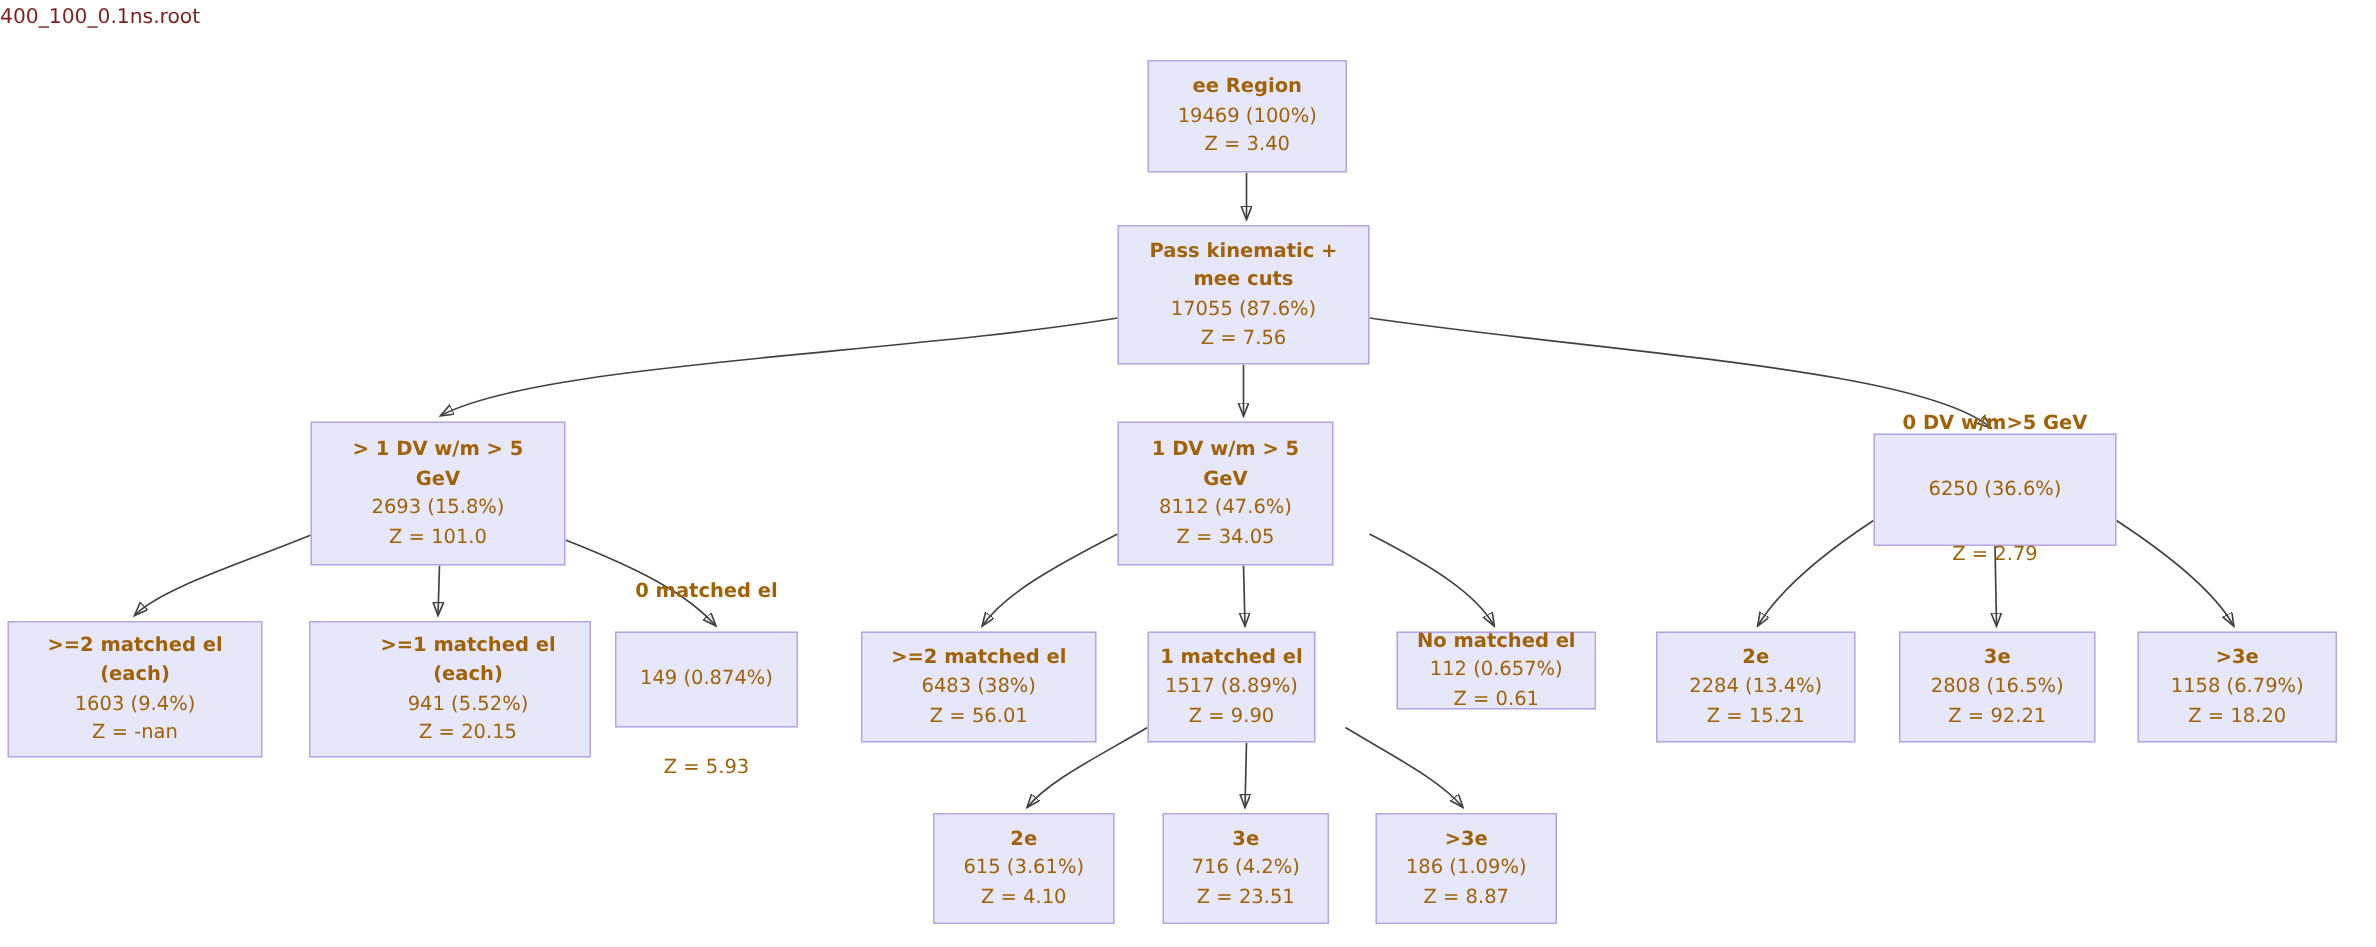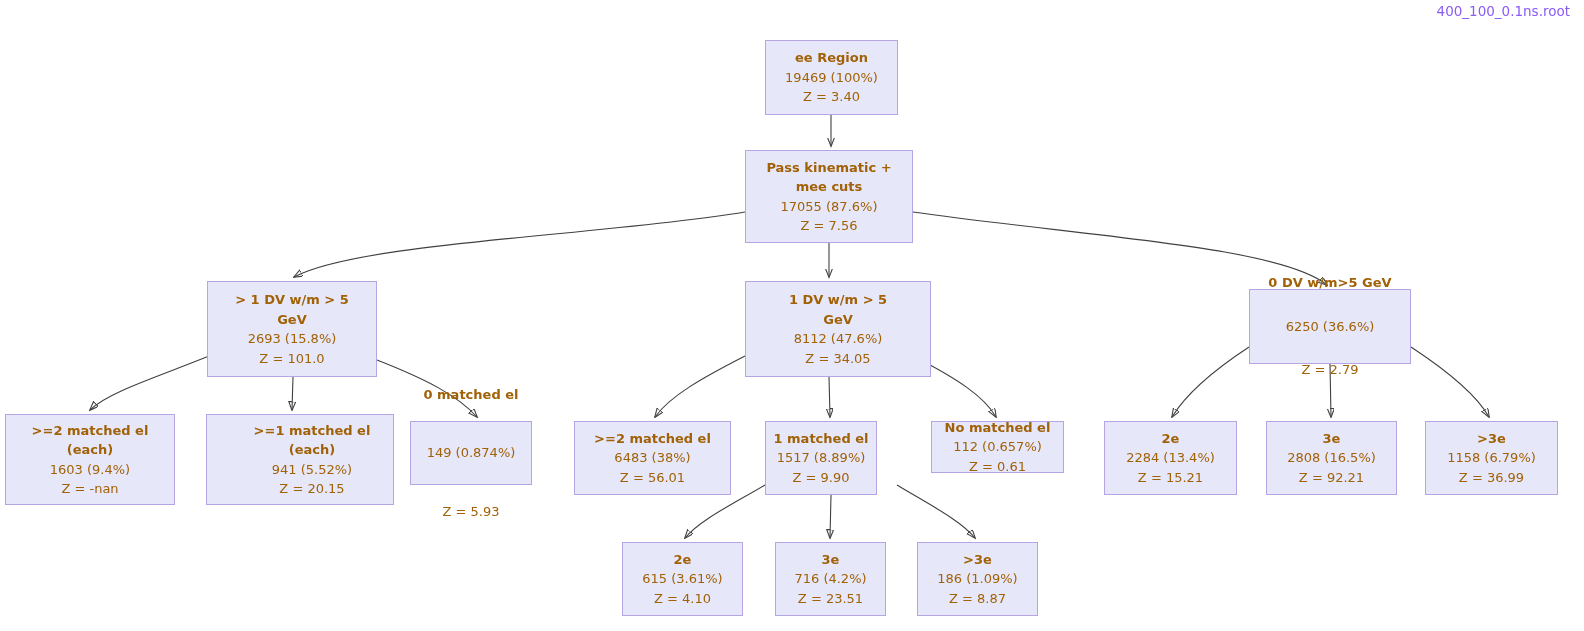--- a/index.html
+++ b/index.html
@@ -9,23 +9,23 @@
     height: 631px;
     background: #ffffff;
     font-family: "DejaVu Sans", "Liberation Sans", sans-serif;
     overflow: hidden;
   }
   #diagram-title {
     position: absolute;
     top: 3px;
     left: 0;
     width: 1570px;
-    text-align: right;
+    text-align: left;
     font-size: 13.5px;
-    color: #8b5cf6;
+    color: #7f1d1d;
   }
   #edges { position: absolute; top: 0; left: 0; }
   #edges path { fill: none; stroke: #404040; stroke-width: 1.1; }
   .node {
     position: absolute;
     box-sizing: border-box;
     background: #e7e7fa;
     border: 1px solid #b5a5e5;
     display: flex;
     flex-direction: column;
@@ -36,21 +36,21 @@
     line-height: 1.5;
     color: #a16207;
   }
   .node-label { font-weight: bold; white-space: pre-line; }
   .node-count, .node-z { white-space: pre-line; }
 
   
   #n-root       { left: 765px;  top: 40px;  width: 133px; height: 75px; }
   #n-pass       { left: 745px;  top: 150px; width: 168px; height: 93px; }
   #n-gt1dv      { left: 207px;  top: 281px; width: 170px; height: 96px; }
-  #n-onedv      { left: 745px;  top: 281px; width: 186px; height: 96px; }
+  #n-onedv      { left: 745px;  top: 281px; width: 144px; height: 96px; }
   #n-zerodv     { left: 1249px; top: 289px; width: 162px; height: 75px; gap: 24px; }
   #n-ge2each    { left: 5px;    top: 414px; width: 170px; height: 91px; }
   #n-ge1each    { left: 206px;  top: 414px; width: 188px; height: 91px; padding-left: 24px; }
   #n-zeromatch  { left: 410px;  top: 421px; width: 122px; height: 64px; gap: 39px; }
   #n-ge2matched { left: 574px;  top: 421px; width: 157px; height: 74px; }
   #n-onematched { left: 765px;  top: 421px; width: 112px; height: 74px; }
   #n-nomatched  { left: 931px;  top: 421px; width: 133px; height: 52px; }
   #n-r2e        { left: 1104px; top: 421px; width: 133px; height: 74px; }
   #n-r3e        { left: 1266px; top: 421px; width: 131px; height: 74px; }
   #n-rgt3e      { left: 1425px; top: 421px; width: 133px; height: 74px; }
@@ -168,21 +168,21 @@
 
   <div class="node" id="n-r3e">
     <span class="node-label">3e</span>
     <span class="node-count">2808 (16.5%)</span>
     <span class="node-z">Z = 92.21</span>
   </div>
 
   <div class="node" id="n-rgt3e">
     <span class="node-label">&gt;3e</span>
     <span class="node-count">1158 (6.79%)</span>
-    <span class="node-z">Z = 36.99</span>
+    <span class="node-z">Z = 18.20</span>
   </div>
 
   <div class="node" id="n-b2e">
     <span class="node-label">2e</span>
     <span class="node-count">615 (3.61%)</span>
     <span class="node-z">Z = 4.10</span>
   </div>
 
   <div class="node" id="n-b3e">
     <span class="node-label">3e</span>

